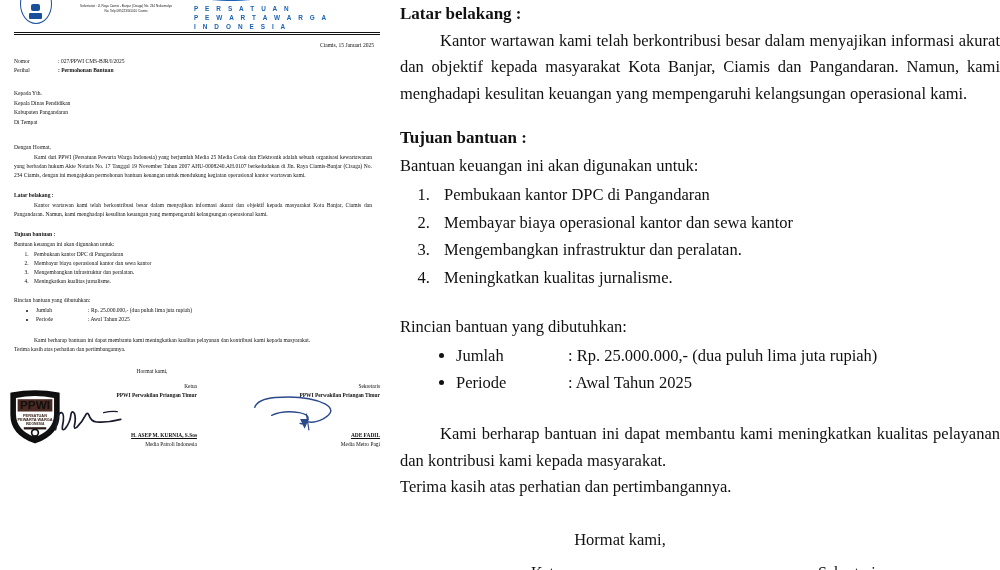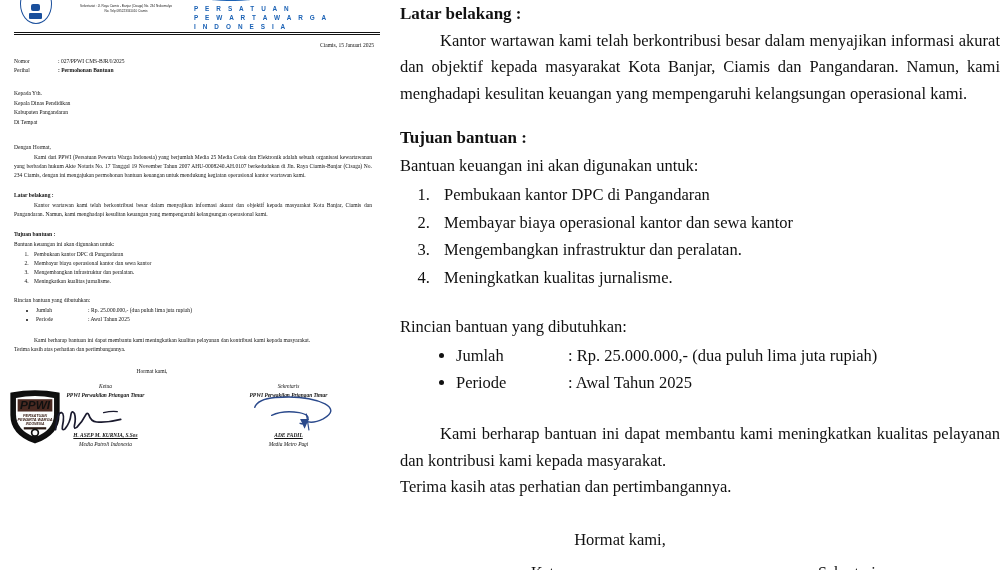--- a/index.html
+++ b/index.html
@@ -127,21 +127,21 @@
   .s-close { margin-top: 12px; }
   .s-thanks { margin-top: 0px; }
   .s-hormat { text-align: center; margin-top: 13px; padding-right: 90px; }
 
   
   .s-sign {
     position: relative;
     margin-top: 6px;
     display: flex;
   }
-  .s-col { width: 50%; text-align: center; position: relative; font-style: italic; }
+  .s-col { width: 50%; text-align: right; position: relative; }
   .s-role { font-size: 5.4px; }
   .s-org { font-size: 5.4px; font-weight: bold; }
   .s-space { height: 32px; }
   .s-name { font-size: 5.4px; font-weight: bold; text-decoration: underline; }
   .s-media { font-size: 5.4px; }
 
   
   #right-page {
     position: absolute;
     left: 400px; top: 0;

